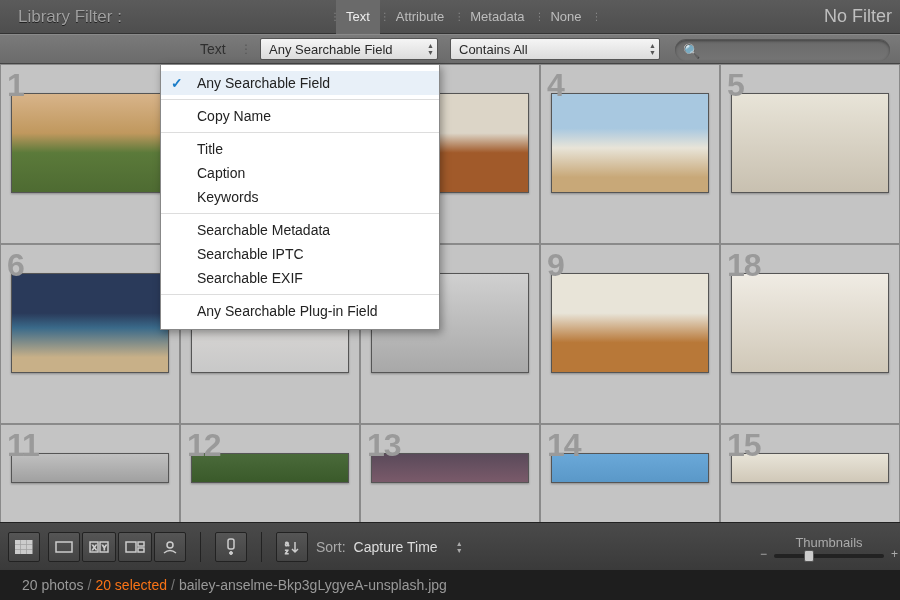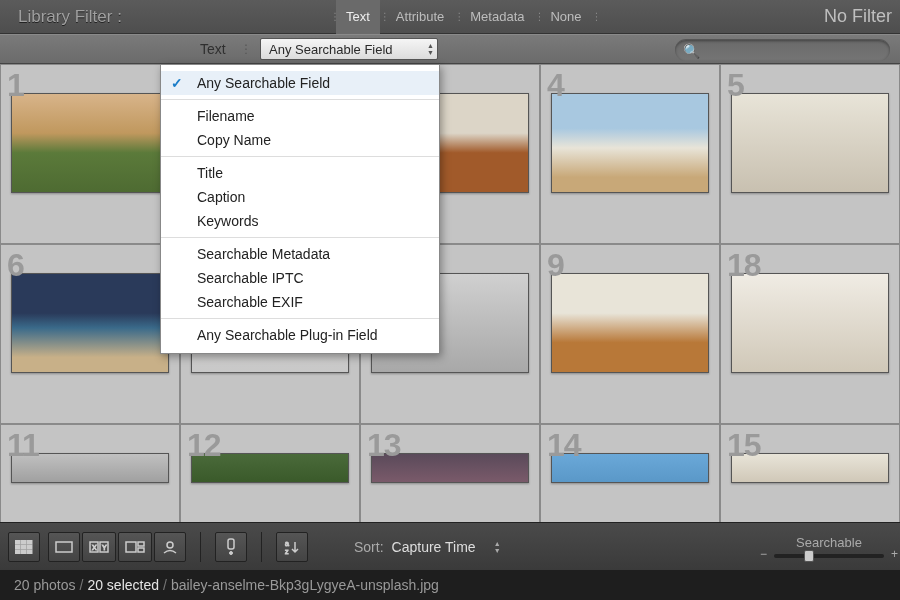--- a/index.html
+++ b/index.html
@@ -56,32 +56,32 @@
   .menu .item.sel { background:#e8f0f8; }
   .menu .item .chk { position:absolute; left:10px; top:4px; color:#1a7dc8; font-weight:bold;}
   .menu hr { border:none; border-top:1px solid #ddd; margin:4px 0;}
 
   
   .toolbar { position:absolute; left:0; right:0; bottom:30px; height:48px; background:linear-gradient(#4a4a4a,#3a3a3a); border-top:1px solid #222; display:flex; align-items:center; padding:0 8px; gap:8px; color:#bbb; }
   .tb-btn { height:30px; min-width:32px; background:linear-gradient(#555,#444); border:1px solid #222; border-radius:2px; display:flex; align-items:center; justify-content:center; color:#ccc; font-size:13px; cursor:pointer; padding:0 6px;}
   .tb-btn svg{stroke:#ccc;fill:none;}
   .tb-group{display:flex;gap:2px;}
   .tb-sep{width:1px;height:30px;background:#222;margin:0 6px;}
-  .sort-block{display:flex;align-items:center;gap:8px;color:#aaa;font-size:14px;margin-left:38px;}
+  .sort-block{display:flex;align-items:center;gap:8px;color:#aaa;font-size:14px;}
   .sort-val{display:flex;align-items:center;gap:18px;color:#ddd;}
   .sort-val .arrows{font-size:7px;line-height:7px;display:flex;flex-direction:column;color:#aaa;}
   .thumbs-block{margin-left:auto;display:flex;flex-direction:column;align-items:center;color:#aaa;font-size:13px;padding-right:8px;}
   .slider{width:110px;height:4px;background:#222;border-radius:2px;position:relative;margin-top:4px;}
   .slider .knob{position:absolute;left:30px;top:-4px;width:10px;height:12px;background:#ccc;border-radius:2px;border:1px solid #555;}
   .slider .minus,.slider .plus{position:absolute;top:-7px;color:#aaa;font-size:12px;}
   .slider .minus{left:-14px;} .slider .plus{right:-14px;}
 
   
-  .statusbar { position:absolute; left:0; right:0; bottom:0; height:30px; background:#1e1e1e; display:flex; align-items:center; padding:0 14px; color:#999; font-size:14px; }
-  .statusbar .selcount{color:#e5e5e5;}
+  .statusbar { position:absolute; left:0; right:0; bottom:0; height:30px; background:#1e1e1e; display:flex; align-items:center; padding:0 22px; color:#999; font-size:14px; }
+  .statusbar .selcount{color:#f97316;}
   .statusbar .sep2{margin:0 4px;color:#777;}
 </style>
 </head>
 <body>
 
 <div class="filter-bar">
   <span class="lib-label">Library Filter :</span>
   <div class="tabs">
     <span class="tab-div"></span>
     <span class="tab sel">Text</span>
@@ -99,20 +99,27 @@
 <div class="control-row">
   <span class="txtlabel">Text</span>
   <span class="sep"></span>
   <div id="dd1" class="dropdown-btn">
     <span>Any Searchable Field</span>
     <span class="arrows">
         <span>▲</span>
         <span>▼</span>
       </span>
   </div>
+  <div id="dd2" class="dropdown-btn">
+    <span>Contains All</span>
+    <span class="arrows">
+        <span>▲</span>
+        <span>▼</span>
+      </span>
+  </div>
   <div class="search-oval">
     <span class="mag">🔍</span>
   </div>
 </div>
 
 <div class="grid-area">
   <div class="grid">
     <div class="cell">
         <span class="num">1</span>
         <div class="thumb"></div>
@@ -172,21 +179,20 @@
     <div class="cell row3 r3-5">
         <span class="num">15</span>
         <div class="thumb"></div>
       </div>
   </div>
 </div>
 
 <div class="menu">
   <div class="item sel"><span class="chk">✓</span><span>Any Searchable Field</span></div>
   <hr>
-  <div class="item">Filename</div>
   <div class="item">Copy Name</div>
   <hr>
   <div class="item">Title</div>
   <div class="item">Caption</div>
   <div class="item">Keywords</div>
   <hr>
   <div class="item">Searchable Metadata</div>
   <div class="item">Searchable IPTC</div>
   <div class="item">Searchable EXIF</div>
   <hr>
@@ -254,21 +260,21 @@
     <span>Sort:</span>
     <div class="sort-val">
       <span>Capture Time</span>
       <span class="arrows">
           <span>▲</span>
           <span>▼</span>
         </span>
     </div>
   </div>
   <div class="thumbs-block">
-    <span>Searchable</span>
+    <span>Thumbnails</span>
     <div class="slider">
       <span class="minus">−</span>
       <div class="knob"></div>
       <span class="plus">+</span>
     </div>
   </div>
 </div>
 
 <div class="statusbar">
   <span>20 photos</span>

